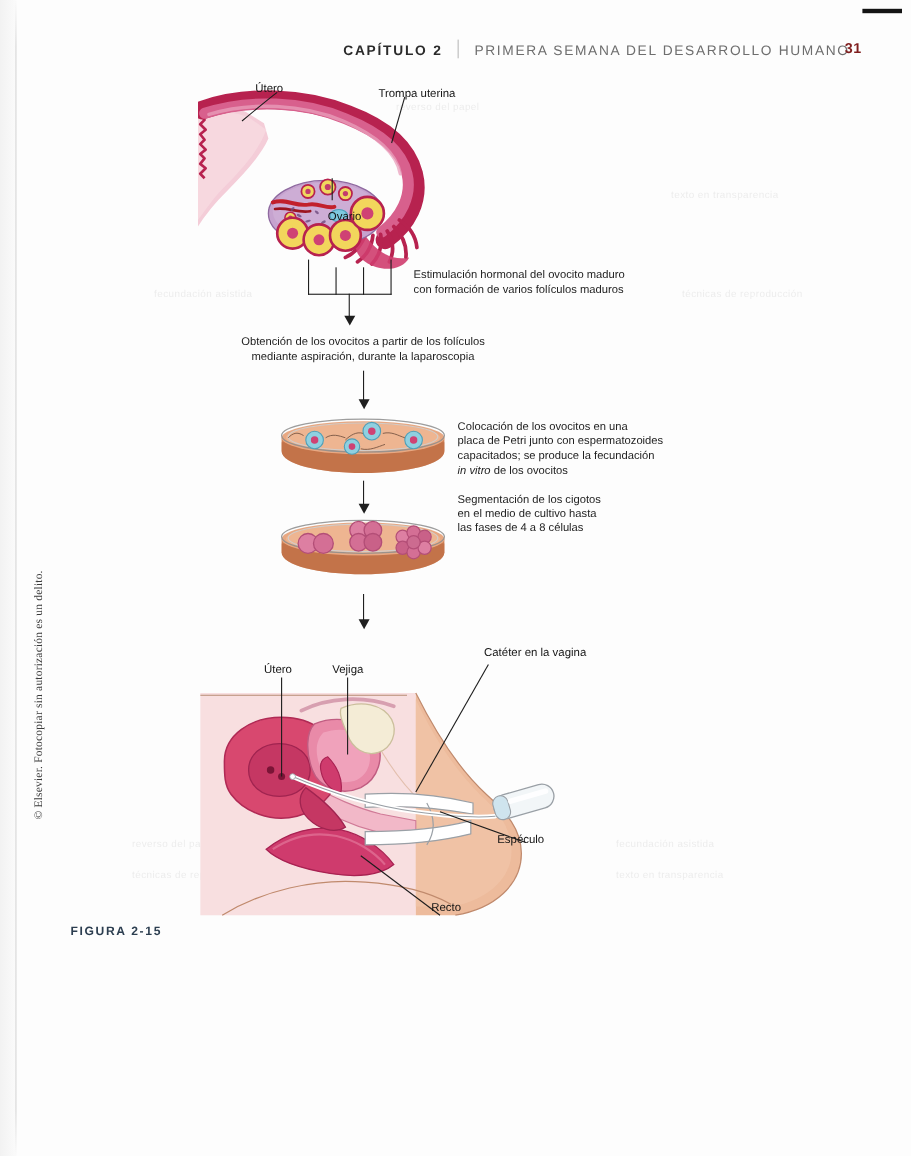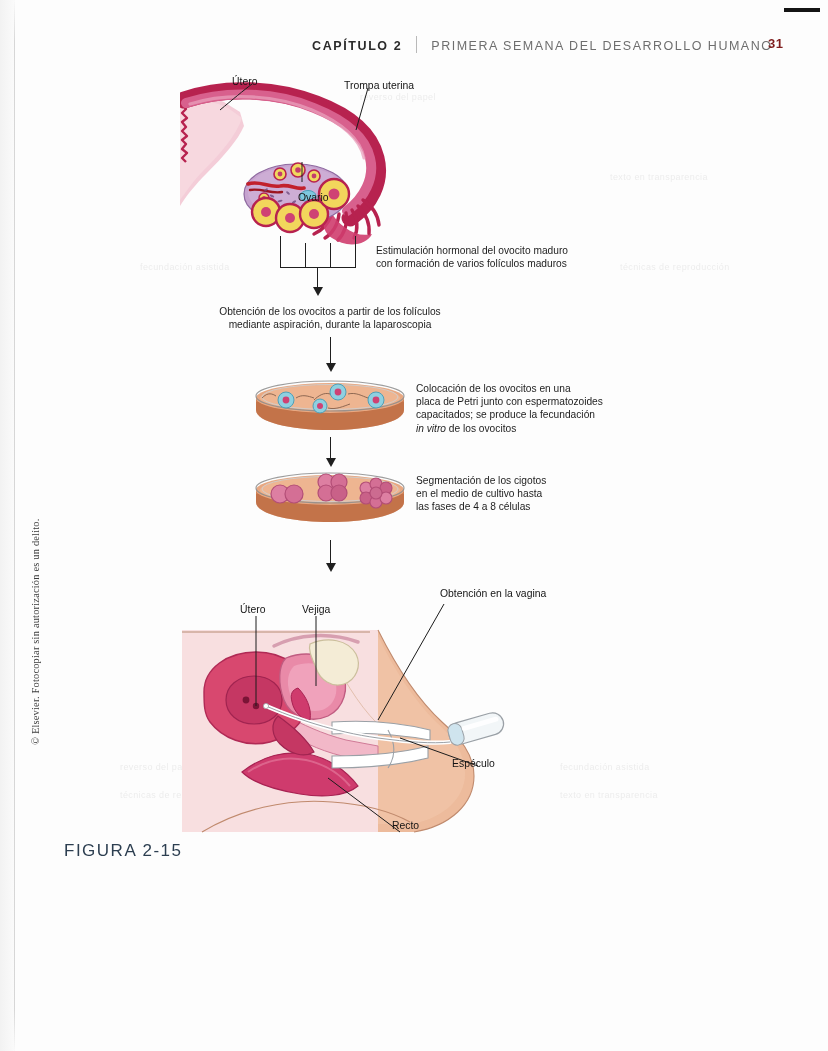--- a/index.html
+++ b/index.html
@@ -122,22 +122,22 @@
   .caption {
     position: absolute;
     left: 64px;
     top: 841px;
     display: flex;
     align-items: baseline;
     gap: 12px;
     white-space: nowrap;
   }
   .cap-tag {
-    font-size: 17px;
-    font-weight: 400;
+    font-size: 11px;
+    font-weight: 700;
     letter-spacing: 1.5px;
     color: #2c3e50;
   }
   .cap-text {
     font-size: 10.6px;
     color: #232323;
     letter-spacing: .15px;
   }
 
   
@@ -344,21 +344,21 @@
       <circle cx="114" cy="20" r="6" fill="#dd7fa2" stroke="#b34e77" stroke-width="1.1"></circle>
       <circle cx="124" cy="16" r="6" fill="#d46f95" stroke="#b34e77" stroke-width="1.1"></circle>
       <circle cx="134" cy="20" r="6" fill="#c96188" stroke="#b34e77" stroke-width="1.1"></circle>
       <circle cx="114" cy="30" r="6" fill="#c96188" stroke="#b34e77" stroke-width="1.1"></circle>
       <circle cx="124" cy="34" r="6" fill="#d46f95" stroke="#b34e77" stroke-width="1.1"></circle>
       <circle cx="134" cy="30" r="6" fill="#dd7fa2" stroke="#b34e77" stroke-width="1.1"></circle>
       <circle cx="124" cy="25" r="6" fill="#cc6b90" stroke="#b34e77" stroke-width="1.1"></circle>
     </g>
   </svg>
 
-  <div class="ftext" style="left:416px; top:474px; width:240px;">Segmentación de los cigotos
+  <div class="ftext" style="left:416px; top:448px; width:240px;">Segmentación de los cigotos
 en el medio de cultivo hasta
 las fases de 4 a 8 células</div>
 
   <div class="rule-v" style="left:330px; top:540px; height:26px;"></div>
   <div class="arrow-down" style="left:326px; top:563px;"></div>
 
   <svg class="fig-svg" style="left:182px; top:596px;" width="330" height="248" viewBox="0 0 330 248">
 
     <path d="M0,34 L196,34 L196,236 L0,236 Z" fill="#f8dfe0"></path>
 
@@ -421,21 +421,21 @@
   <svg class="fig-svg" style="left:182px; top:596px;" width="330" height="248" viewBox="0 0 330 248">
     <path d="M74,20 L74,110" fill="none" stroke="#1c1c1c" stroke-width="1"></path>
     <path d="M134,20 L134,90" fill="none" stroke="#1c1c1c" stroke-width="1"></path>
     <path d="M262,8 L196,124" fill="none" stroke="#1c1c1c" stroke-width="1"></path>
     <path d="M296,170 L218,142" fill="none" stroke="#1c1c1c" stroke-width="1"></path>
     <path d="M218,236 L146,182" fill="none" stroke="#1c1c1c" stroke-width="1"></path>
   </svg>
 
   <div class="flabel" style="left:240px; top:604px;">Útero</div>
   <div class="flabel" style="left:302px; top:604px;text-align:center;">Vejiga</div>
-  <div class="flabel" style="left:440px; top:588px;">Obtención en la vagina</div>
+  <div class="flabel" style="left:440px; top:588px;">Catéter en la vagina</div>
   <div class="flabel" style="left:452px; top:758px;">Espéculo</div>
   <div class="flabel" style="left:392px; top:820px;">Recto</div>
 
 
   <div class="caption">
     <span class="cap-tag">FIGURA 2-15</span>
   </div>
 
   <div class="copyright">© Elsevier. Fotocopiar sin autorización es un delito.</div>
 

